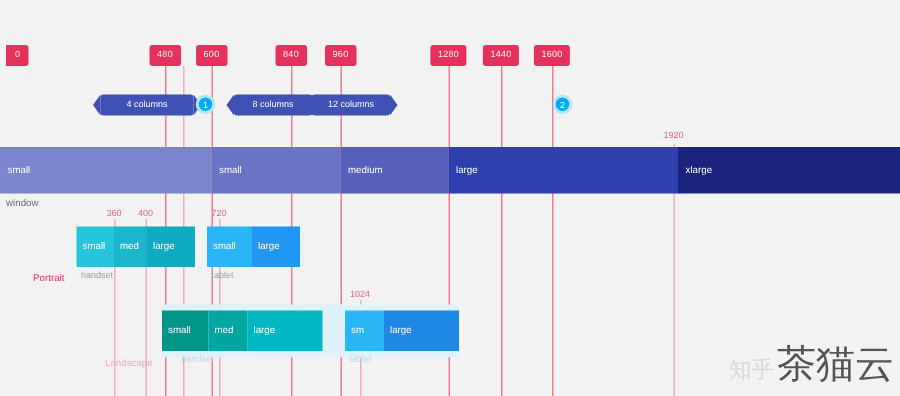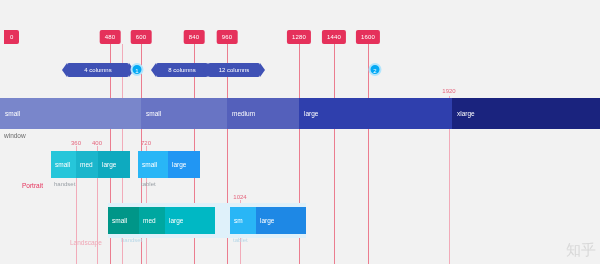--- a/index.html
+++ b/index.html
@@ -267,15 +267,16 @@
         <div class="cell" style="width: 50px; background: rgb(30, 136, 229);">large</div>
       </div>
       <div class="devlabel" style="left: 233px; top: 237px; color: rgb(184, 216, 232);">tablet</div>
     </div>
 
   <div class="rowlabel" style="left:22px; top:182px;">Portrait</div>
   <div class="rowlabel" style="left:70px; top:239px; color:#f0a7b6;">Landscape</div>
 
   <div id="watermark">
     <span class="wm-small">知乎</span>
+    <span class="wm-big">茶猫云</span>
   </div>
 
 </div>
 
 </body></html>

